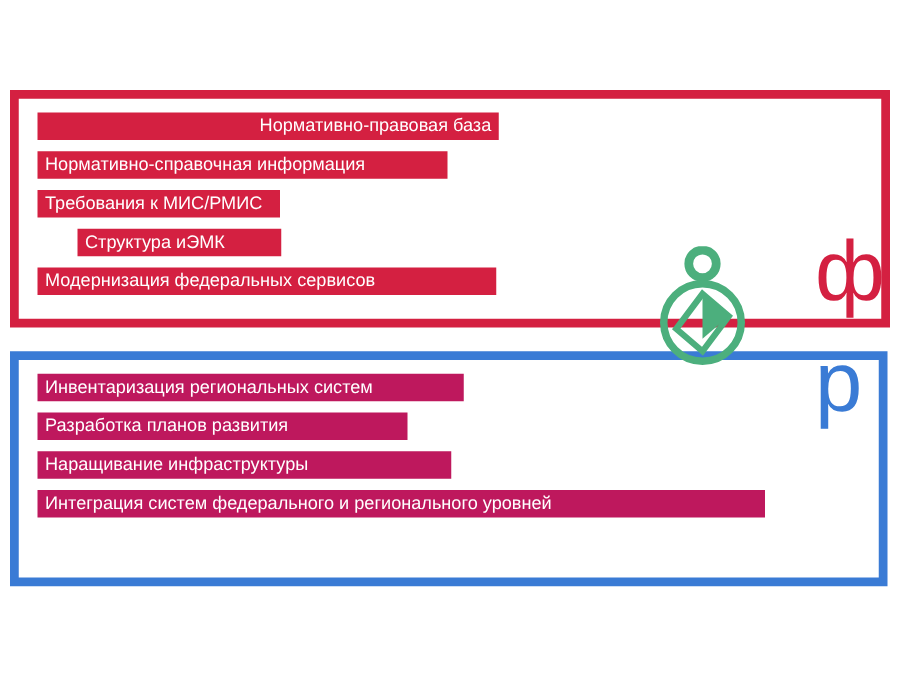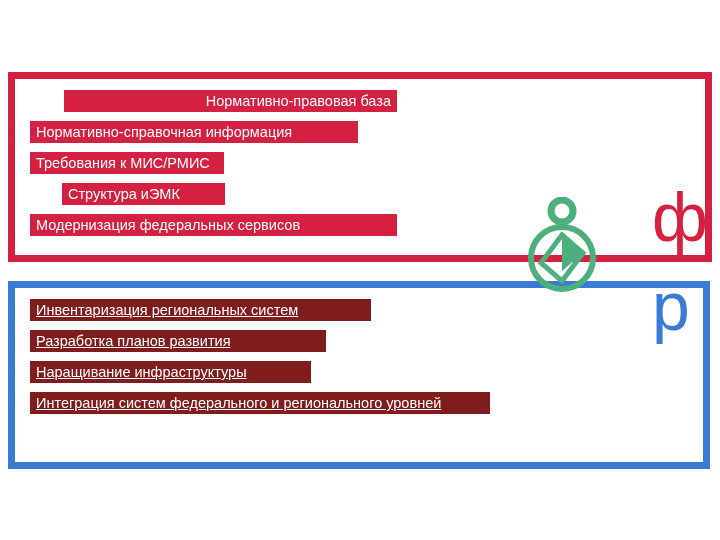--- a/index.html
+++ b/index.html
@@ -46,21 +46,21 @@
     height:22px;
     line-height:22px;
     margin-bottom:9px;
     padding:0 6px;
     color:#ffffff;
     font-size:14.5px;
     white-space:nowrap;
     overflow:hidden;
   }
   .bar-red  { background:#D42041; }
-  .bar-blue { background:#7f1d1d;text-decoration:underline; }
+  .bar-blue { background:#be185d; }
 
   
   .bar.align-right { text-align:right; }
 
   
   .big-letter {
     position:absolute;
     font-size:68px;
     line-height:1;
     font-family:"Liberation Sans", sans-serif;
@@ -75,34 +75,34 @@
     width:76px; height:100px;
   }
 </style>
 </head>
 <body>
 
 <div id="slide">
 
   <div class="panel panel-red">
     <div class="bars">
-      <span class="bar bar-red align-right" style="width:333px;margin-left:34px;">Нормативно-правовая база</span>
+      <span class="bar bar-red align-right" style="width:369px;">Нормативно-правовая база</span>
       <span class="bar bar-red" style="width:328px;">Нормативно-справочная информация</span>
       <span class="bar bar-red" style="width:194px;">Требования к МИС/РМИС</span>
       <span class="bar bar-red" style="width:163px;margin-left:32px;">Структура иЭМК</span>
       <span class="bar bar-red" style="width:367px;">Модернизация федеральных сервисов</span>
     </div>
   </div>
 
   <div class="panel panel-blue">
     <div class="bars">
       <span class="bar bar-blue" style="width:341px;">Инвентаризация региональных систем</span>
       <span class="bar bar-blue" style="width:296px;">Разработка планов развития</span>
-      <span class="bar bar-blue" style="width:281px;">Наращивание инфраструктуры</span>
-      <span class="bar bar-blue" style="width:460px;">Интеграция систем федерального и регионального уровней</span>
+      <span class="bar bar-blue" style="width:331px;">Наращивание инфраструктуры</span>
+      <span class="bar bar-blue" style="width:582px;">Интеграция систем федерального и регионального уровней</span>
     </div>
   </div>
 
   <svg id="compass" viewBox="0 0 76 100">
 
     <circle cx="38" cy="14" r="11" fill="none" stroke="#4CAF7D" stroke-width="7"></circle>
 
     <circle cx="38" cy="61" r="31" fill="none" stroke="#4CAF7D" stroke-width="6"></circle>
 
     <path d="M 38 38 L 59 56 L 38 84 L 17 66 Z" fill="none" stroke="#4CAF7D" stroke-width="5"></path>

